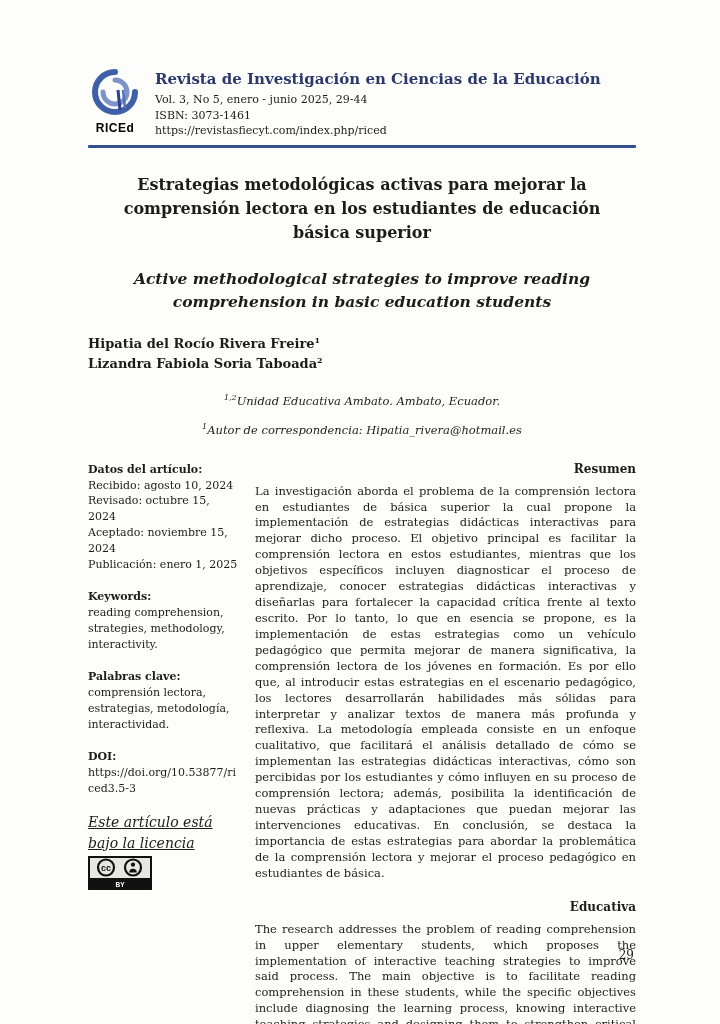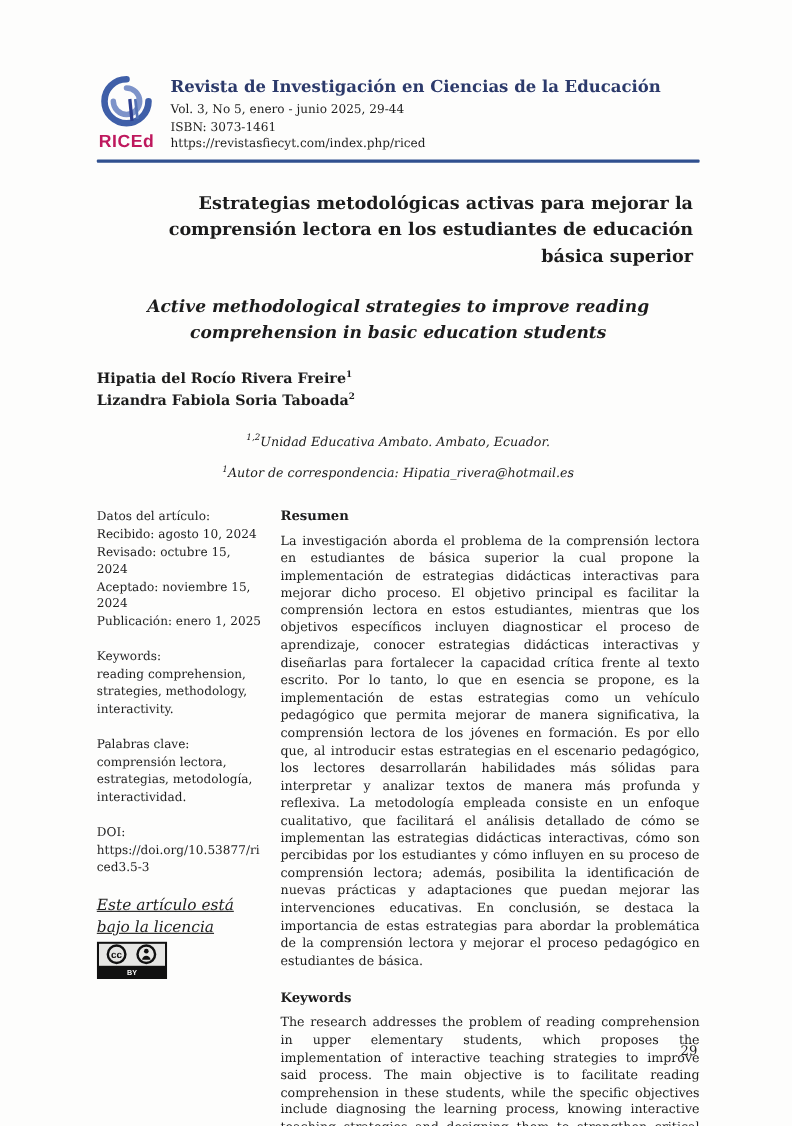--- a/index.html
+++ b/index.html
@@ -7,49 +7,49 @@
     width:720px; height:1024px; margin:0 auto; background:#fdfdfc;
     position:relative; box-sizing:border-box;
     padding:68px 84px 0 88px; overflow:hidden;
     font-family:"DejaVu Serif", serif; color:#1c1c1c;
   }
   
   .hdr { display:flex; align-items:flex-start; gap:13px; }
   .logo-box { width:54px; text-align:center; flex:0 0 auto; }
   .logo-word {
     font-family:"Liberation Sans", sans-serif; font-weight:bold;
-    font-size:16px; color:#be185d; letter-spacing:0.5px; margin-top:1px;
+    font-size:12px; color:#000000; letter-spacing:0.5px; margin-top:1px;
   }
   .hdr-meta { padding-top:2px; }
   .journal-name { font-size:15px; font-weight:bold; color:#2c3a6b; margin-bottom:4px; }
   .meta-line { font-size:11px; line-height:1.42; }
   .journal-url { font-size:11px; line-height:1.42; }
   .rule { height:3px; background:#30508f; margin-top:6px; border-radius:1px; }
   
   .title-es {
-    font-size:16px; font-weight:bold; text-align:right;
+    font-size:16px; font-weight:bold; text-align:center;
     margin:25px 6px 0; line-height:1.5;
   }
   .title-en {
     font-size:15.5px; font-weight:bold; font-style:italic; text-align:center;
     margin:22px 10px 0; line-height:1.5;
   }
   .authors { margin-top:21px; text-align:left; font-weight:bold; font-size:13px; line-height:1.55; }
   sup { font-size:8px; vertical-align:super; line-height:0; }
   .affiliation { margin-top:19px; text-align:center; font-style:italic; font-size:11.5px; }
   .correspondence { margin-top:15px; text-align:center; font-style:italic; font-size:11.5px; }
   
   .columns { display:flex; gap:15px; margin-top:25px; }
   .side { width:152px; flex:0 0 auto; font-size:11px; line-height:1.45; }
   .side .block { margin-bottom:16px; }
-  .side .block-heading { font-weight:normal; }
+  .side .block-heading { font-weight:bold; }
   .doi-value { word-break:break-all; }
   .license-note { font-style:italic; font-size:14px; text-decoration:underline; margin-bottom:3px; }
   .main { flex:1; min-width:0; }
-  .sec-heading { font-size:12px; font-weight:bold; margin:0 0 8px; }
+  .sec-heading { font-size:12px; font-weight:bold; margin:0 0 8px;text-align:right; }
   .sec-text { margin:0; text-align:justify; font-size:11.5px; line-height:1.385; }
   .sec + .sec { margin-top:18px; }
   .page-number { position:absolute; right:86px; bottom:62px; font-size:12px; }
 </style>
 </head>
 <body>
 
 <div class="page">
 
   <div class="hdr">
@@ -119,20 +119,20 @@
         </svg>
       </div>
     </aside>
 
     <main class="main">
       <section class="sec">
         <h3 class="sec-heading">Resumen</h3>
         <p class="sec-text">La investigación aborda el problema de la comprensión lectora en estudiantes de básica superior la cual propone la implementación de estrategias didácticas interactivas para mejorar dicho proceso. El objetivo principal es facilitar la comprensión lectora en estos estudiantes, mientras que los objetivos específicos incluyen diagnosticar el proceso de aprendizaje, conocer estrategias didácticas interactivas y diseñarlas para fortalecer la capacidad crítica frente al texto escrito. Por lo tanto, lo que en esencia se propone, es la implementación de estas estrategias como un vehículo pedagógico que permita mejorar de manera significativa, la comprensión lectora de los jóvenes en formación. Es por ello que, al introducir estas estrategias en el escenario pedagógico, los lectores desarrollarán habilidades más sólidas para interpretar y analizar textos de manera más profunda y reflexiva. La metodología empleada consiste en un enfoque cualitativo, que facilitará el análisis detallado de cómo se implementan las estrategias didácticas interactivas, cómo son percibidas por los estudiantes y cómo influyen en su proceso de comprensión lectora; además, posibilita la identificación de nuevas prácticas y adaptaciones que puedan mejorar las intervenciones educativas. En conclusión, se destaca la importancia de estas estrategias para abordar la problemática de la comprensión lectora y mejorar el proceso pedagógico en estudiantes de básica.</p>
       </section>
       <section class="sec">
-        <h3 class="sec-heading">Keywords</h3>
+        <h3 class="sec-heading">Educativa</h3>
         <p class="sec-text">The research addresses the problem of reading comprehension in upper elementary students, which proposes the implementation of interactive teaching strategies to improve said process. The main objective is to facilitate reading comprehension in these students, while the specific objectives include diagnosing the learning process, knowing interactive teaching strategies and designing them to strengthen critical capacity regarding the written text. Therefore, what is essentially proposed is the implementation of these strategies as a pedagogical vehicle that allows significantly improving the reading comprehension of young people in training. That is why; by introducing these strategies into the pedagogical scenario, readers will develop stronger skills to interpret and analyze texts in a more profound and reflective way. The methodology used consists of a qualitative approach, which will facilitate the detailed analysis of how interactive teaching strategies are implemented, how they are perceived by students and how they influence their reading comprehension process; Furthermore, it enables the identification of new practices and adaptations that can improve educational interventions. In conclusion, the importance of these strategies to address the</p>
       </section>
     </main>
   </div>
 
   <div class="page-number">29</div>
 </div>
 
 </body></html>

